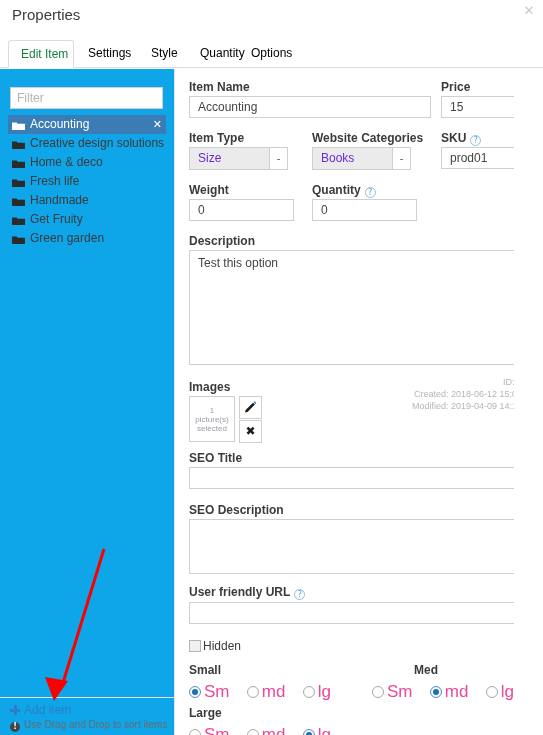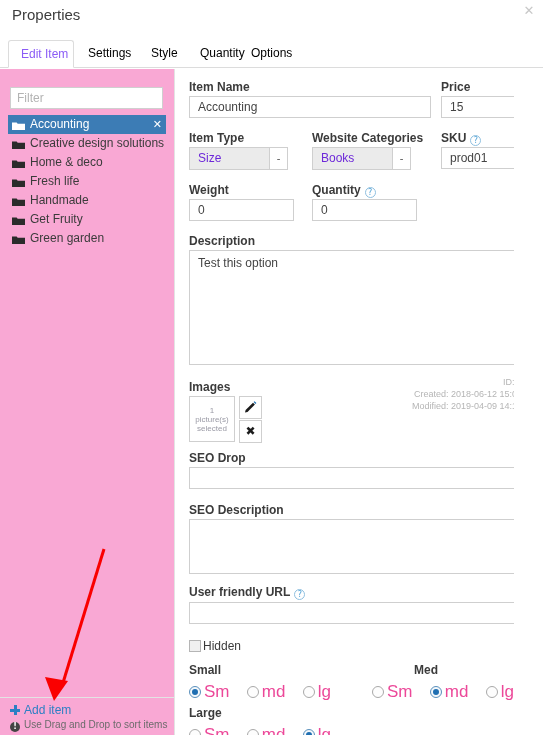--- a/index.html
+++ b/index.html
@@ -61,38 +61,38 @@
     height: 28px;
     line-height: 27px;
     font-size: 12px;
     color: #000000;
     padding: 0 12px;
     box-sizing: border-box;
     cursor: pointer;
     white-space: nowrap;
   }
   .tab.active {
-    color: #8b5cf6;
+    color: #15803d;
     background: #ffffff;
     border: 1px solid #dcdcdc;
     border-bottom: 1px solid #ffffff;
     border-top-left-radius: 3px;
     border-top-right-radius: 3px;
   }
 
   
   .left-panel {
     position: absolute;
     left: 0;
     top: 69px;
     width: 175px;
     height: 666px;
     border-right: 1px solid #e3e3e3;
     box-sizing: border-box;
-    background: #f9a8d4;
+    background: #0ea5e9;
   }
   .filter-input {
     position: absolute;
     left: 10px;
     top: 18px;
     width: 153px;
     height: 22px;
     box-sizing: border-box;
     border: 1px solid #cfcfcf;
     background: #ffffff;
@@ -541,21 +541,21 @@
       </svg>
   </div>
   <div class="icon-btn" style="left:63px;top:351px;">
     <span style="font-size:12px;font-weight:bold;color:#1b1b1b;font-family:'DejaVu Sans',sans-serif;">✖</span>
   </div>
 
   <div class="meta-line" style="top:308px;right:-8px;">ID: 1</div>
   <div class="meta-line" style="top:320px;right:-8px;">Created: 2018-06-12 15:07</div>
   <div class="meta-line" style="top:332px;right:-8px;">Modified: 2019-04-09 14:16</div>
 
-  <div class="fld-label" style="left:13px;top:382px;">SEO Drop</div>
+  <div class="fld-label" style="left:13px;top:382px;">SEO Title</div>
   <input class="txt-input" style="left: 13px; top: 398px; width: 362px;" type="text" value="">
 
   <div class="fld-label" style="left:13px;top:434px;">SEO Description</div>
   <textarea class="txt-area" style="left: 13px; top: 450px; width: 362px; height: 55px; resize: both;"></textarea>
 
   <div class="fld-label" style="left:13px;top:516px;"><span>User friendly URL</span><span class="help-icon">?</span></div>
   <input class="txt-input" style="left: 13px; top: 533px; width: 362px;" type="text" value="">
 
   <div class="chk-row" style="left:13px;top:570px;">
     <span class="chk-box"></span><span>Hidden</span>

